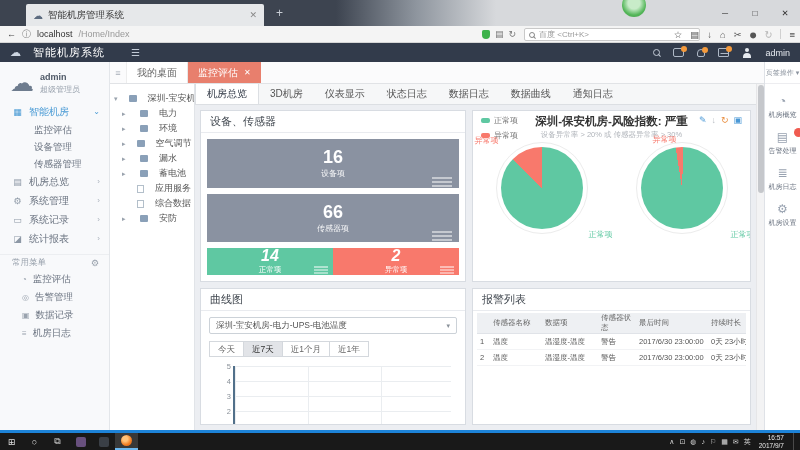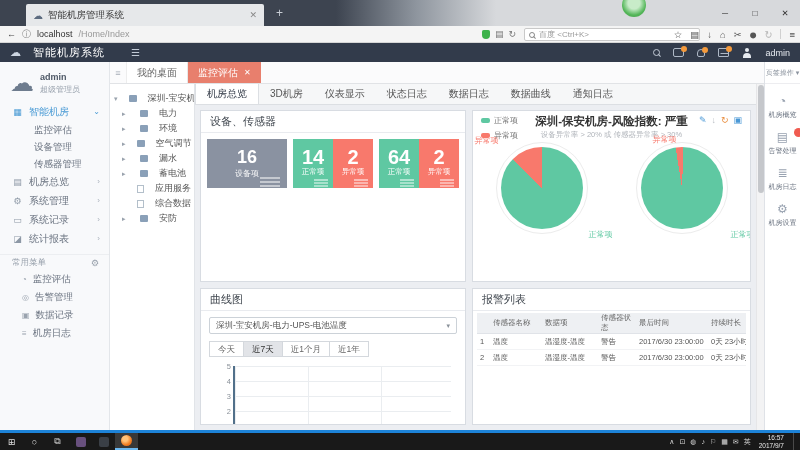--- a/index.html
+++ b/index.html
@@ -87,30 +87,30 @@
 
   .page { flex:1; display:flex; flex-direction:column; background:#eceef2; min-width:0; }
   .ptabs { height:21px; background:#f6f7f8; border-bottom:1px solid #dcdfe3; display:flex; font-size:10px; color:#555; flex-shrink:0; }
   .ptab { padding:0 11px; line-height:20px; }
   .ptab.active { background:#fff; border-left:1px solid #dcdfe3; border-right:1px solid #dcdfe3; color:#2f3744; }
   .panels { flex:1; display:grid; grid-template-columns:266px 1fr; grid-template-rows:172px 1fr; gap:6px; padding:5px; overflow:hidden; }
   .panel { background:#fff; border:1px solid #d8dce2; display:flex; flex-direction:column; min-height:0; overflow:hidden; }
   .phead { height:22px; line-height:21px; padding:0 9px; font-size:11px; color:#40474f; border-bottom:1px solid #e9ebef; flex-shrink:0; }
 
   
-  .dgrid { padding:6px; display:grid; grid-template-columns:1fr 1fr 1fr; grid-template-rows:49px 48px; gap:6px; }
+  .dgrid { padding:6px; display:grid; grid-template-columns:1fr; grid-template-rows:49px 48px; gap:6px; }
   .scard { position:relative; background:#8a92a1; color:#fff; display:flex; flex-direction:column; align-items:center; justify-content:center; }
   .scard .num { font-size:18px; font-weight:bold; line-height:18px; }
   .scard .lab { font-size:8px; opacity:.92; margin-top:2px; }
   .rowsic { position:absolute; right:7px; bottom:9px; width:20px; height:2px; background:rgba(255,255,255,.5);
     box-shadow:0 4px 0 rgba(255,255,255,.5), 0 8px 0 rgba(255,255,255,.5); }
   .rowsic.sm { width:14px; right:5px; bottom:7px; box-shadow:0 3px 0 rgba(255,255,255,.45), 0 6px 0 rgba(255,255,255,.45); }
   .split { display:flex; }
   .half { flex:1; position:relative; display:flex; flex-direction:column; align-items:center; justify-content:center; color:#fff; }
-  .half .num { font-size:20px; font-weight:bold; line-height:15px; }
+  .half .num { font-size:16px; font-weight:bold; line-height:15px;font-style:italic; }
   .half .lab { font-size:7.5px; margin-top:2px; }
   .green { background:#5fc8a2; }
   .red { background:#f8796c; }
 
   
   .riskbody { position:relative; flex:1; }
   .legend { position:absolute; left:8px; top:4px; display:flex; flex-direction:column; gap:4px; }
   .litem { display:flex; align-items:center; gap:4px; font-size:8px; color:#777; }
   .lpill { width:9px; height:5px; border-radius:2px; }
   .rtitle { position:absolute; left:0; right:0; top:3px; text-align:center; font-size:11.5px; font-weight:bold; color:#333; }
@@ -371,20 +371,25 @@
         </div>
 
         <div class="panels">
 
           <div class="panel">
             <div class="phead">设备、传感器</div>
             <div class="dgrid">
               <div class="scard">
                 <span class="num">16</span>
                 <span class="lab">设备项</span>
+                <span class="rowsic"></span>
+              </div>
+              <div class="scard">
+                <span class="num">66</span>
+                <span class="lab">传感器项</span>
                 <span class="rowsic"></span>
               </div>
               <div class="split">
                 <div class="half green">
                   <span class="num">14</span>
                   <span class="lab">正常项</span>
                   <span class="rowsic sm"></span>
                 </div>
                 <div class="half red">
                   <span class="num">2</span>

